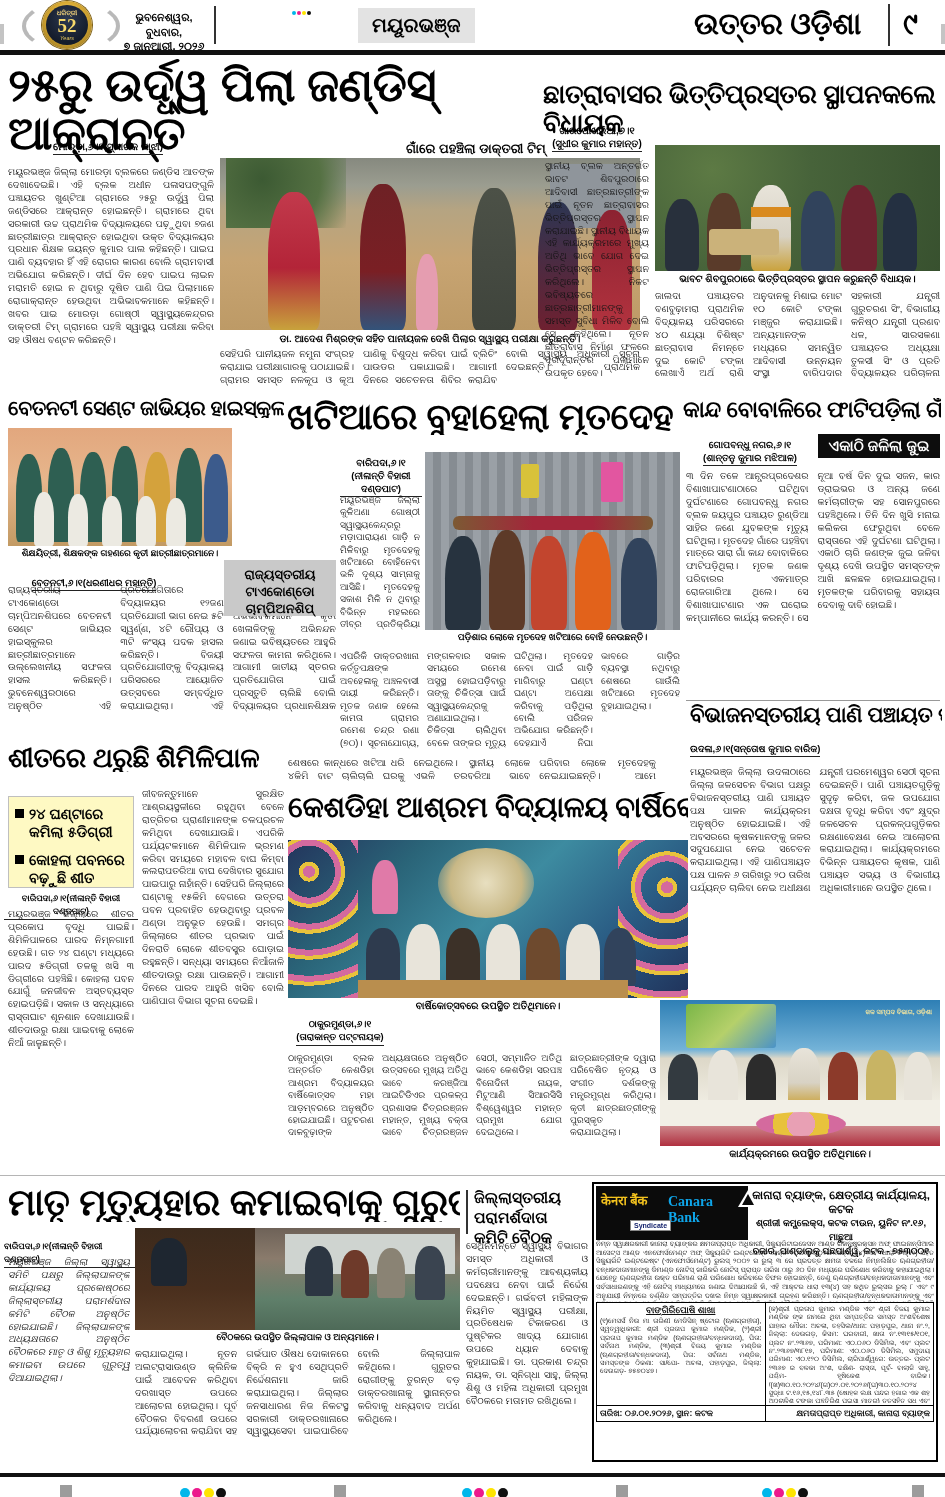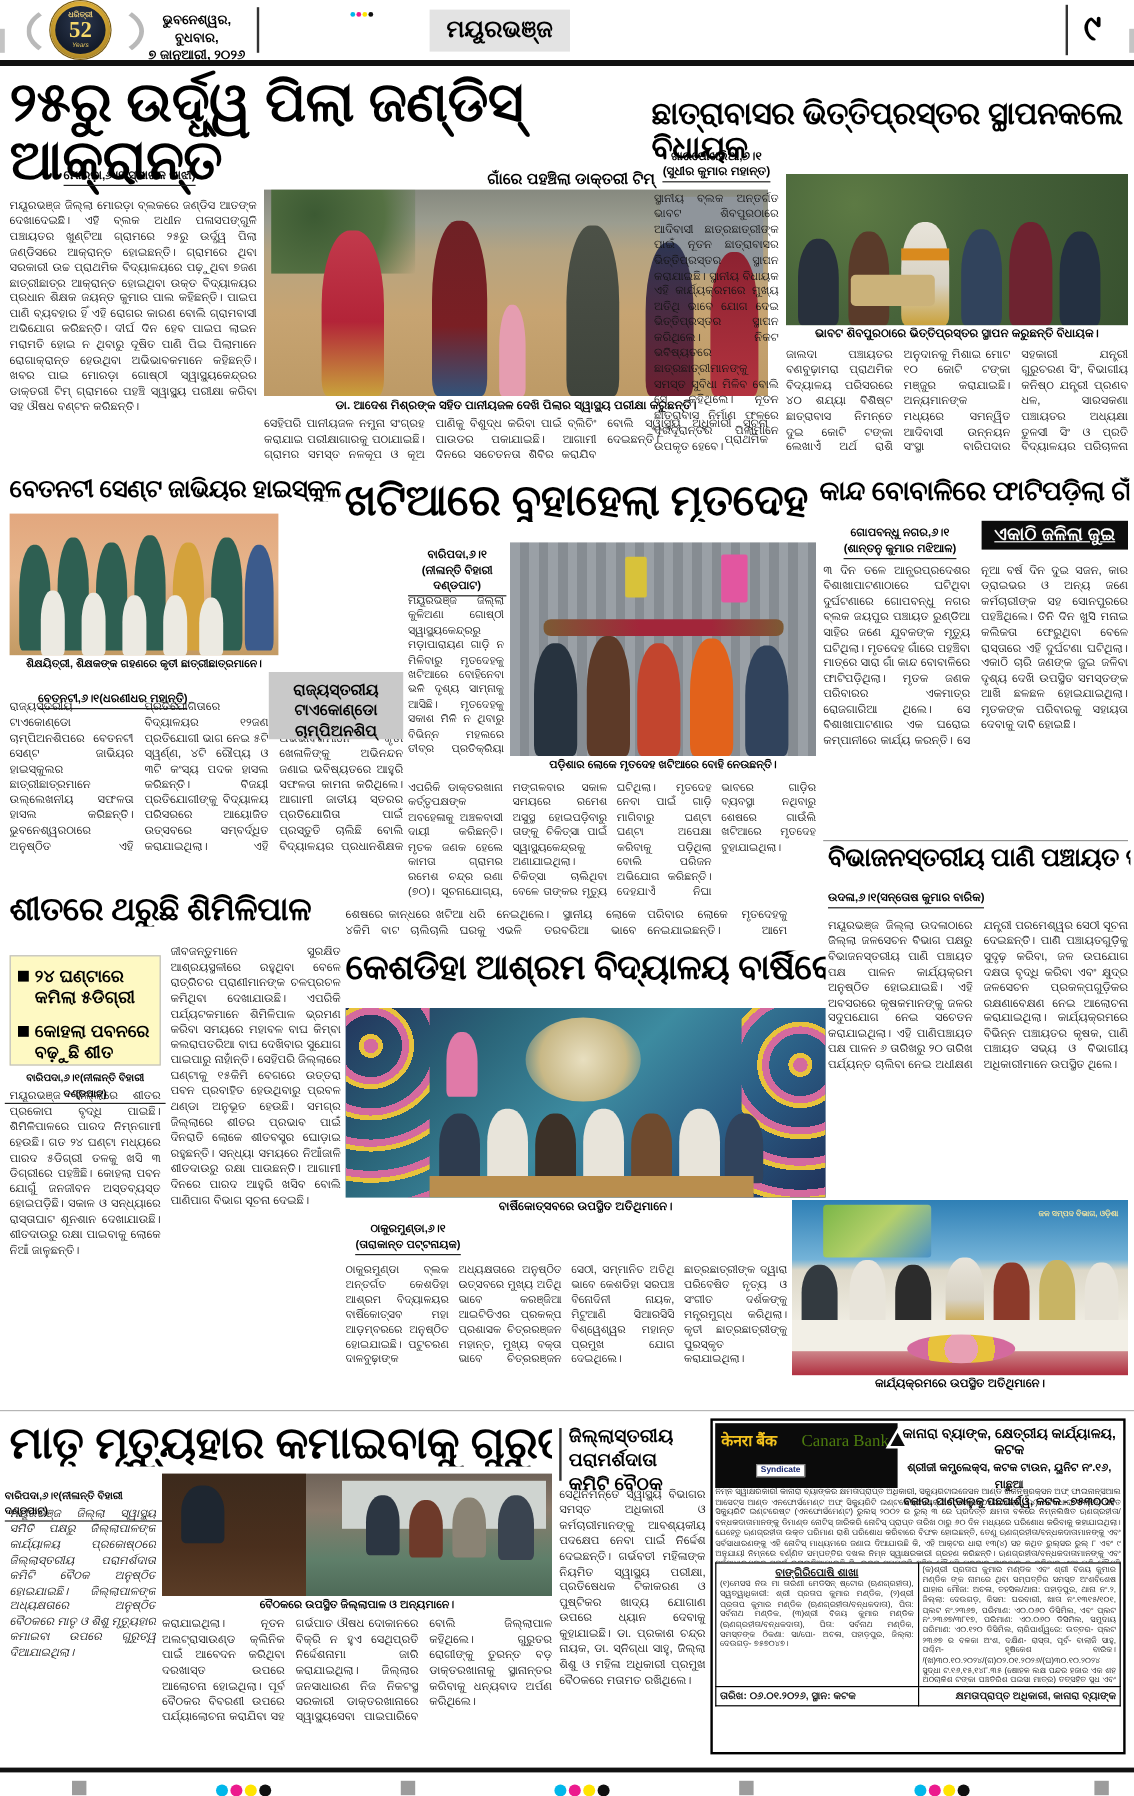--- a/index.html
+++ b/index.html
@@ -22,21 +22,21 @@
   .bulletbox{background:#fef9c3;border:1px solid #bfbfbf;}
   .bullet-item{position:relative;padding-left:16px;font-weight:700;font-size:14.5px;line-height:18px;color:#000;margin-bottom:10px;}
   .bullet-sq{position:absolute;left:2px;top:4px;width:9px;height:9px;background:#000;}
   .blackbar{background:#0d0d0d;color:#fff;font-weight:700;text-align:center;}
   .deck{font-weight:700;font-size:15.5px;line-height:20px;color:#000;}
   .vr{background:#333;width:1.5px;}
   
   .ad{border:2px solid #000;background:#fff;}
   .ad-logo{background:#0b0b0b;position:relative;}
   .ad-hindi{color:#f3c21e;font-weight:700;font-size:13px;font-family:"Liberation Serif","DejaVu Serif",serif;}
-  .ad-en{color:#4d7c0f;font-weight:400;font-size:14px;font-family:"Liberation Serif","DejaVu Serif",serif;}
+  .ad-en{color:#0ea5e9;font-weight:700;font-size:14px;font-family:"Liberation Serif","DejaVu Serif",serif;}
   .ad-syn{background:#fff;color:#16246d;font-size:7px;font-weight:700;padding:1px 3px;border:1px solid #888;}
   .tri-outer{width:0;height:0;border-left:10px solid transparent;border-right:10px solid transparent;border-bottom:17px solid #fff;position:absolute;}
   .tri-inner{width:0;height:0;border-left:6px solid transparent;border-right:6px solid transparent;border-bottom:11px solid #0b0b0b;position:absolute;}
   .ad-addr{font-weight:700;font-size:10.5px;line-height:14px;text-align:center;color:#000;}
   .ad-title{font-weight:700;font-size:19px;color:#000;}
   .ad-title-sub{font-weight:700;font-size:11px;color:#000;}
   .ad-para{font-size:6.9px;line-height:8.6px;text-align:justify;color:#111;overflow:hidden;word-break:break-word;}
   .ad-tbl{border-collapse:collapse;width:100%;table-layout:fixed;}
   .ad-tbl td,.ad-tbl th{border:1px solid #000;vertical-align:top;padding:2px 3px;}
   .ad-th{font-weight:700;font-size:8.2px;text-align:center;line-height:10.5px;}
@@ -78,20 +78,21 @@
       <div class="logo-52">52</div>
       <div class="logo-t2">Years</div>
     </div>
   </div>
   <div class="abs mast-date" style="left:118px;top:10px;width:92px;text-align:center;">
     <div>ଭୁବନେଶ୍ୱର, ବୁଧବାର,</div>
     <div>୭ ଜାନୁଆରୀ, ୨୦୨୬</div>
   </div>
   <div class="abs vr" style="left:214px;top:6px;height:38px;"></div>
   <div class="abs edition-box" style="left:358px;top:8px;">ମୟୂରଭଞ୍ଜ</div>
+  <div class="abs region" style="left:694px;top:7px;">ଉତ୍ତର ଓଡ଼ିଶା</div>
   <div class="abs vr" style="left:888px;top:4px;height:42px;"></div>
   <div class="abs pagenum" style="left:903px;top:7px;">୯</div>
   <div class="abs head-rule" style="left:0;top:50px;width:945px;height:5px;"></div>
 
   <div class="abs hl" style="left:8px;top:62px;width:600px;font-size:46px;">୨୫ରୁ ଉର୍ଦ୍ଧ୍ୱ ପିଲା ଜଣ୍ଡିସ୍ ଆକ୍ରାନ୍ତ</div>
   <div class="abs byline" style="left:8px;top:140px;width:200px;"><span class="u">ମୋରଡ଼ା,୬।୧(ସ୍ମାରକ ମାଝୀ)</span></div>
   <div class="abs col" style="left:8px;top:166px;width:206px;height:226px;">ମୟୂରଭଞ୍ଜ ଜିଲ୍ଲା ମୋରଡ଼ା ବ୍ଲକରେ ଜଣ୍ଡିସ ଆତଙ୍କ ଦେଖାଦେଇଛି। ଏହି ବ୍ଲକ ଅଧୀନ ପଳାସପଙ୍ଗୁଳି ପଞ୍ଚାୟତର ଖୁଣ୍ଟିଆ ଗ୍ରାମରେ ୨୫ରୁ ଉର୍ଦ୍ଧ୍ୱ ପିଲା ଜଣ୍ଡିସରେ ଆକ୍ରାନ୍ତ ହୋଇଛନ୍ତି। ଗ୍ରାମରେ ଥିବା ସରକାରୀ ଉଚ୍ଚ ପ୍ରାଥମିକ ବିଦ୍ୟାଳୟରେ ପଢ଼ୁଥିବା ୭ଜଣ ଛାତ୍ରୀଛାତ୍ର ଆକ୍ରାନ୍ତ ହୋଇଥିବା ଉକ୍ତ ବିଦ୍ୟାଳୟର ପ୍ରଧାନ ଶିକ୍ଷକ ଜୟନ୍ତ କୁମାର ପାଲ କହିଛନ୍ତି। ପାଇପ ପାଣି ବ୍ୟବହାର ହିଁ ଏହି ରୋଗର କାରଣ ବୋଲି ଗ୍ରାମବାସୀ ଅଭିଯୋଗ କରିଛନ୍ତି। ଦୀର୍ଘ ଦିନ ହେବ ପାଇପ ଲାଇନ ମରାମତି ହୋଇ ନ ଥିବାରୁ ଦୂଷିତ ପାଣି ପିଇ ପିଲାମାନେ ରୋଗାକ୍ରାନ୍ତ ହେଉଥିବା ଅଭିଭାବକମାନେ କହିଛନ୍ତି। ଖବର ପାଇ ମୋରଡ଼ା ଗୋଷ୍ଠୀ ସ୍ୱାସ୍ଥ୍ୟକେନ୍ଦ୍ରର ଡାକ୍ତରୀ ଟିମ୍ ଗ୍ରାମରେ ପହଞ୍ଚି ସ୍ୱାସ୍ଥ୍ୟ ପରୀକ୍ଷା କରିବା ସହ ଔଷଧ ବଣ୍ଟନ କରିଛନ୍ତି।</div>
   <div class="abs kick" style="left:386px;top:141px;width:220px;">ଗାଁରେ ପହଞ୍ଚିଲା ଡାକ୍ତରୀ ଟିମ୍</div>
   <div class="abs ph" style="left:220px;top:158px;width:420px;height:172px;background:linear-gradient(180deg,#86897f 0%,#9b9d90 16%,#b5a482 30%,#c7a472 60%,#bd9a66 100%);">
     <span class="fg" style="left:6px;top:0;width:120px;height:70px;border-radius:0;background:radial-gradient(circle at 30% 30%,#3c5a33 0%,#557143 60%,transparent 100%);"></span>
@@ -166,21 +167,21 @@
   </div>
   <div class="abs cap" style="left:425px;top:632px;width:255px;font-size:9.2px;">ପଡ଼ିଶାର ଲୋକେ ମୃତଦେହ ଖଟିଆରେ ବୋହି ନେଉଛନ୍ତି।</div>
   <div class="abs col cols4" style="left:340px;top:650px;width:340px;height:104px;font-size:9.2px;line-height:12.4px;">ଏପରିକି ଡାକ୍ତରଖାନା କର୍ତ୍ତୃପକ୍ଷଙ୍କ ଅବହେଳାକୁ ଅଞ୍ଚଳବାସୀ ଦାୟୀ କରିଛନ୍ତି। ମୃତକ ଜଣକ ହେଲେ କାମତା ଗ୍ରାମର ରମେଶ ଚନ୍ଦ୍ର ରଣା (୭୦)। ସୂଚନାଯୋଗ୍ୟ, ମଙ୍ଗଳବାର ସକାଳ ସମୟରେ ରମେଶ ଅସୁସ୍ଥ ହୋଇପଡ଼ିବାରୁ ତାଙ୍କୁ ଚିକିତ୍ସା ପାଇଁ ସ୍ୱାସ୍ଥ୍ୟକେନ୍ଦ୍ରକୁ ଅଣାଯାଇଥିଲା। ଚିକିତ୍ସା ଚାଲିଥିବା ବେଳେ ତାଙ୍କର ମୃତ୍ୟୁ ଘଟିଥିଲା। ମୃତଦେହ ନେବା ପାଇଁ ଗାଡ଼ି ମାଗିବାରୁ ଘଣ୍ଟା ଘଣ୍ଟା ଅପେକ୍ଷା କରିବାକୁ ପଡ଼ିଥିଲା ବୋଲି ପରିଜନ ଅଭିଯୋଗ କରିଛନ୍ତି। ଦେହଯାଏଁ ନିଘା ଭାବରେ ଗାଡ଼ିର ବ୍ୟବସ୍ଥା ନଥିବାରୁ ଶେଷରେ ଗାଉଁଲି ଖଟିଆରେ ମୃତଦେହ ବୁହାଯାଇଥିଲା।</div>
   <div class="abs col cols3" style="left:288px;top:757px;width:368px;height:34px;">ଶେଷରେ କାନ୍ଧରେ ଖଟିଆ ଧରି ୪କିମି ବାଟ ଚାଲିଚାଲି ଘରକୁ ନେଇଥିଲେ। ସ୍ଥାନୀୟ ଲୋକେ ଏଭଳି ତରବରିଆ ଭାବେ ପରିବାର ଲୋକେ ମୃତଦେହକୁ ନେଇଯାଇଛନ୍ତି। ଆମେ ଦୋଷୀଙ୍କ ବିରୋଧରେ ଦୃଢ଼ କାର୍ଯ୍ୟାନୁଷ୍ଠାନ ଗ୍ରହଣ କରିବାକୁ ଦାବି ହୋଇଛି।</div>
 
   <div class="abs hl" style="left:683px;top:398px;width:258px;font-size:22.5px;white-space:nowrap;overflow:hidden;">କାନ୍ଦ ବୋବାଳିରେ ଫାଟିପଡ଼ିଲା ଗାଁ</div>
   <div class="abs byline" style="left:686px;top:438px;width:128px;font-size:9.5px;">
     <div>ଗୋପବନ୍ଧୁ ନଗର,୬।୧</div>
     <div class="u">(ଶାନ୍ତନୁ କୁମାର ମଝିଆଳ)</div>
   </div>
-  <div class="abs blackbar" style="left:818px;top:434px;width:122px;height:24px;font-size:15px;line-height:24px;text-decoration:underline;">ଏକାଠି ଜଳିଲା ଜୁଇ</div>
+  <div class="abs blackbar" style="left:818px;top:434px;width:122px;height:24px;font-size:15px;line-height:24px;">ଏକାଠି ଜଳିଲା ଜୁଇ</div>
   <div class="abs col cols2" style="left:686px;top:470px;width:254px;height:228px;">୩ ଦିନ ତଳେ ଆନ୍ଧ୍ରପ୍ରଦେଶର ବିଶାଖାପାଟଣାଠାରେ ଘଟିଥିବା ଦୁର୍ଘଟଣାରେ ଗୋପବନ୍ଧୁ ନଗର ବ୍ଲକ ଜୟପୁର ପଞ୍ଚାୟତ ରୁଣ୍ଡିଆ ସାହିର ଜଣେ ଯୁବକଙ୍କ ମୃତ୍ୟୁ ଘଟିଥିଲା। ମୃତଦେହ ଗାଁରେ ପହଞ୍ଚିବା ମାତ୍ରେ ସାରା ଗାଁ କାନ୍ଦ ବୋବାଳିରେ ଫାଟିପଡ଼ିଥିଲା। ମୃତକ ଜଣକ ପରିବାରର ଏକମାତ୍ର ରୋଜଗାରିଆ ଥିଲେ। ସେ ବିଶାଖାପାଟଣାର ଏକ ଘରୋଇ କମ୍ପାନୀରେ କାର୍ଯ୍ୟ କରନ୍ତି। ସେ ନୂଆ ବର୍ଷ ଦିନ ଦୁଇ ସଜନ, କାର ଡ୍ରାଇଭର ଓ ଅନ୍ୟ ଜଣେ କର୍ମଚାରୀଙ୍କ ସହ ସୋନପୁରରେ ପହଞ୍ଚିଥିଲେ। ତିନି ଦିନ ଖୁସି ମନାଇ କଲିକତା ଫେରୁଥିବା ବେଳେ ରାସ୍ତାରେ ଏହି ଦୁର୍ଘଟଣା ଘଟିଥିଲା। ଏକାଠି ଚାରି ଜଣଙ୍କ ଜୁଇ ଜଳିବା ଦୃଶ୍ୟ ଦେଖି ଉପସ୍ଥିତ ସମସ୍ତଙ୍କ ଆଖି ଛଳଛଳ ହୋଇଯାଇଥିଲା। ମୃତକଙ୍କ ପରିବାରକୁ ସହାୟତା ଦେବାକୁ ଦାବି ହୋଇଛି।</div>
   <div class="abs" style="left:686px;top:700px;width:254px;height:1px;background:#999;"></div>
 
   <div class="abs hl" style="left:8px;top:744px;width:276px;font-size:27px;white-space:nowrap;overflow:hidden;">ଶୀତରେ ଥରୁଛି ଶିମିଳିପାଳ</div>
   <div class="abs bulletbox" style="left:8px;top:796px;width:126px;height:92px;padding:8px 4px 0 4px;box-sizing:border-box;">
     <div class="bullet-item"><span class="bullet-sq"></span><span>୨୪ ଘଣ୍ଟାରେ</span><br><span>କମିଲା ୫ଡିଗ୍ରୀ</span></div>
     <div class="bullet-item"><span class="bullet-sq"></span><span>କୋହଲା ପବନରେ</span><br><span>ବଢ଼ୁଛି ଶୀତ</span></div>
   </div>
   <div class="abs byline" style="left:4px;top:892px;width:134px;font-size:8.6px;"><span class="u">ବାରିପଦା,୬।୧(ନୀଳାନ୍ତି ବିହାରୀ ଦଣ୍ଡପାଟ)</span></div>
   <div class="abs col" style="left:8px;top:908px;width:126px;height:262px;">ମୟୂରଭଞ୍ଜ ଜିଲ୍ଲାରେ ଶୀତର ପ୍ରକୋପ ବୃଦ୍ଧି ପାଇଛି। ଶିମିଳିପାଳରେ ପାରଦ ନିମ୍ନଗାମୀ ହେଉଛି। ଗତ ୨୪ ଘଣ୍ଟା ମଧ୍ୟରେ ପାରଦ ୫ଡିଗ୍ରୀ ତଳକୁ ଖସି ୩ ଡିଗ୍ରୀରେ ପହଞ୍ଚିଛି। କୋହଲା ପବନ ଯୋଗୁଁ ଜନଜୀବନ ଅସ୍ତବ୍ୟସ୍ତ ହୋଇପଡ଼ିଛି। ସକାଳ ଓ ସନ୍ଧ୍ୟାରେ ରାସ୍ତାଘାଟ ଶୂନଶାନ ଦେଖାଯାଉଛି। ଶୀତଦାଉରୁ ରକ୍ଷା ପାଇବାକୁ ଲୋକେ ନିଆଁ ଜାଳୁଛନ୍ତି।</div>

